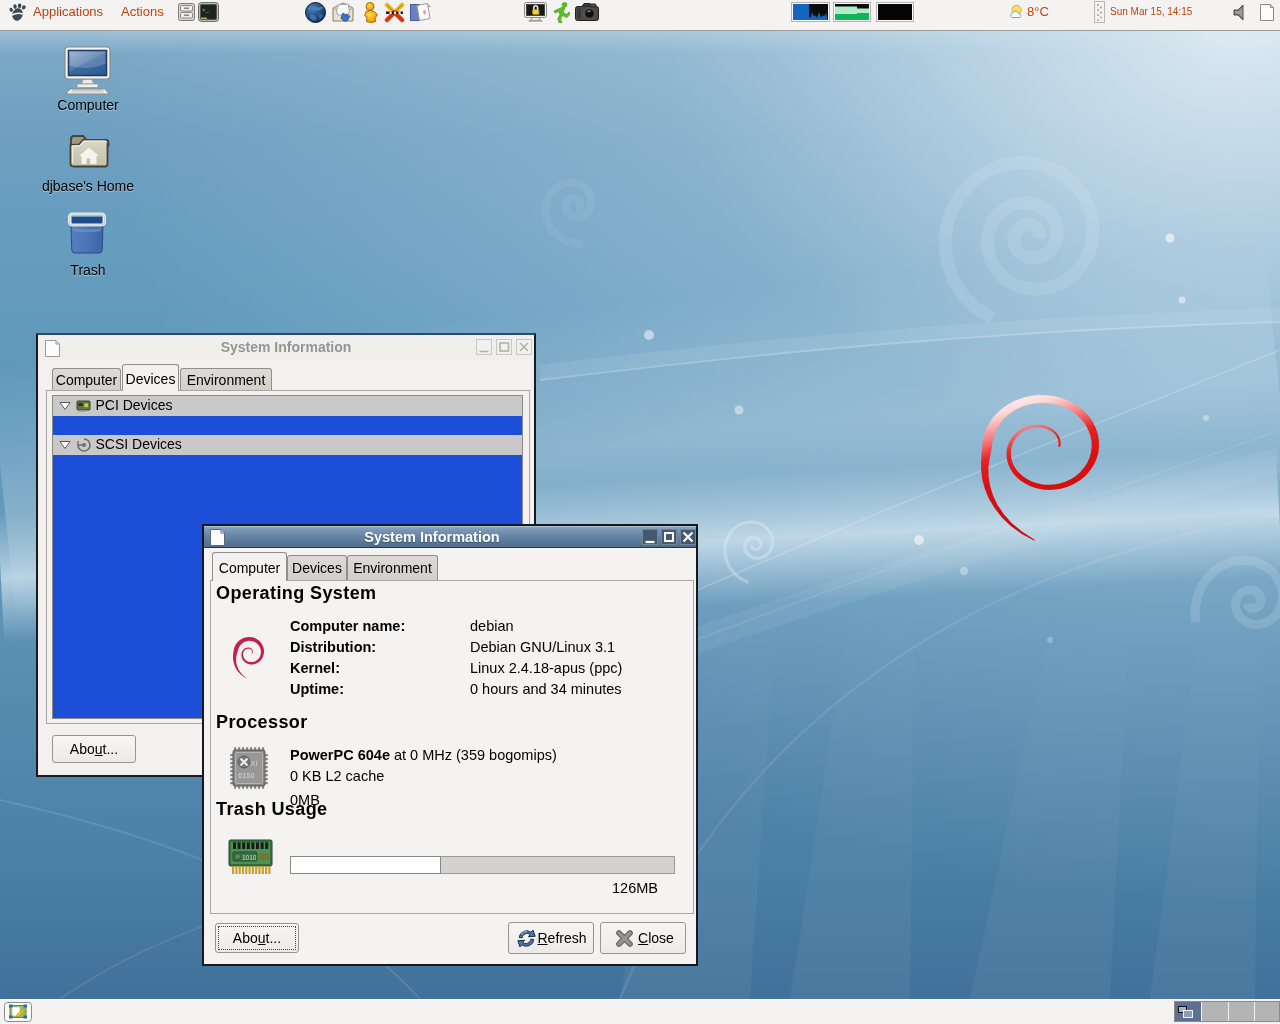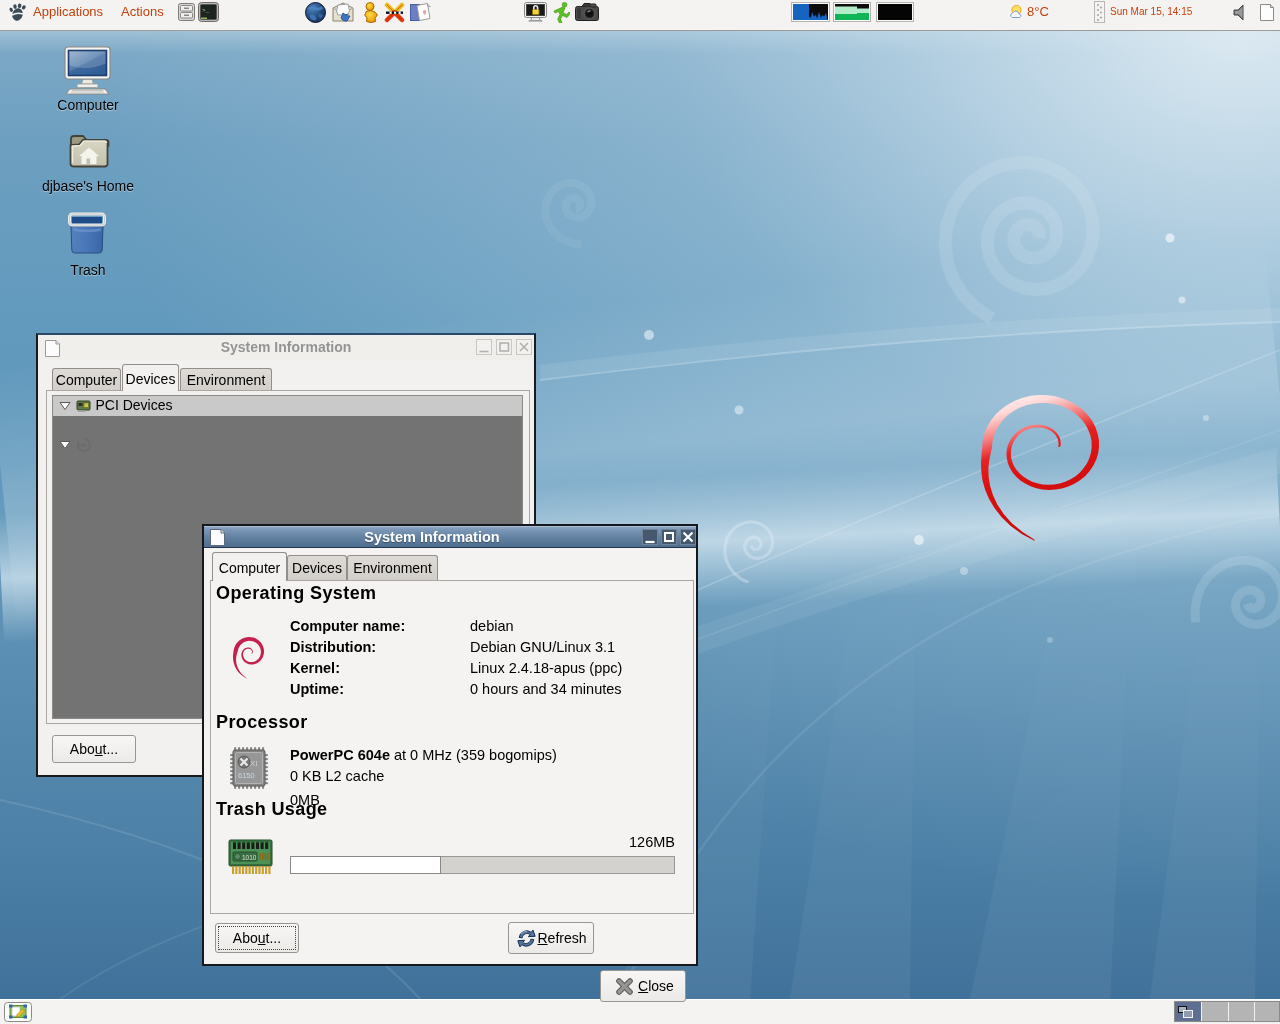--- a/index.html
+++ b/index.html
@@ -328,23 +328,26 @@
           <path d="M3.5,12.5 h9"></path>
           <rect x="24" y="4" width="8.5" height="8"></rect>
           <path d="M44,4 l8,8 M52,4 l-8,8"></path>
         </g>
   </svg>
  </div>
  <div class="tab" style="left:14px;top:33px;width:69px;height:23px;line-height:23px;z-index:1">Computer</div>
  <div class="tab act" style="left:84px;top:29px;width:57px;height:27px;line-height:29px">Devices</div>
  <div class="tab" style="left:142px;top:33px;width:92px;height:23px;line-height:23px;z-index:1">Environment</div>
  <div class="abs" style="left:8px;top:55px;width:484px;height:334px;border:1px solid #aaa7a2;background:#f2f1ef;z-index:2"></div>
- <div class="abs" style="left:14px;top:60px;width:471px;height:324px;border:1px solid #8c8a86;background:#737373;z-index:2;overflow:hidden">
+ <div class="abs" style="left:14px;top:60px;width:471px;height:324px;border:1px solid #8c8a86;background:#1d4ed8;z-index:2;overflow:hidden">
   <div class="trow thdr" style="top:0">
         <span style="position:absolute;left:42.5px">PCI Devices</span>
+      </div>
+  <div class="trow thdr" style="top:39px">
+        <span style="position:absolute;left:42.5px">SCSI Devices</span>
       </div>
   <svg class="abs" style="left:6px;top:5px" width="12" height="10" viewBox="0 0 12 10">
         <path d="M1,1.5 h10 l-5,7 Z" fill="#ffffff" stroke="#5a5a5a"></path>
       </svg>
   <svg class="abs" style="left:6px;top:44px" width="12" height="10" viewBox="0 0 12 10">
         <path d="M1,1.5 h10 l-5,7 Z" fill="#ffffff" stroke="#5a5a5a"></path>
       </svg>
   <svg class="abs" style="left:23px;top:3px" width="16" height="14" viewBox="0 0 16 14">
         <rect x="1" y="2" width="13" height="9" rx="1" fill="#5f7a48" stroke="#2d421c"></rect>
         <rect x="2.5" y="4" width="4" height="3" fill="#2d2d2d"></rect>
@@ -489,32 +492,32 @@
         <rect x="20.5" y="30" width="2.2" height="8"></rect>
         <rect x="23.799999999999997" y="30" width="2.2" height="8"></rect>
         <rect x="27.099999999999998" y="30" width="2.2" height="8"></rect>
         <rect x="30.4" y="30" width="2.2" height="8"></rect>
         <rect x="33.7" y="30" width="2.2" height="8"></rect>
         <rect x="37.0" y="30" width="2.2" height="8"></rect>
         <rect x="40.3" y="30" width="2.2" height="8"></rect>
       </g>
 </svg>
  <div class="val" style="left:290px;top:792px">0MB</div>
- <div class="val" style="left:595px;top:834px;width:80px;text-align:right">126MB</div>
+ <div class="val" style="left:595px;top:880px;width:80px;text-align:center">126MB</div>
  <div class="abs" style="left:290px;top:856px;width:385px;height:18px;background:#d4d2cf;border:1px solid #9a9895"></div>
  <div class="abs" style="left:290px;top:856px;width:151px;height:18px;background:#ffffff;border:1px solid #8a8886"></div>
  <div class="btn" style="left:215px;top:923px;width:84px;height:30px;line-height:28px">Abo<u>u</u>t...<div class="abs" style="left:2px;top:2px;right:2px;bottom:2px;border:1px dotted #444"></div></div>
  <div class="btn" style="left:508px;top:922px;width:86px;height:32px;line-height:30px;padding-left:22px"><svg style="position:absolute;left:7px;top:5px" width="21" height="21" viewBox="0 0 21 21">
 <g fill="#52749e" stroke="#14304f" stroke-width="1">
 <path d="M3.2,9.5 a7.5,7.5 0 0 1 12,-5.2 l1.8,-2.2 l2.2,6.2 l-6.8,0.4 l1.8,-2.2 a5,5 0 0 0 -8,3.3 Z"></path>
 <path d="M17.8,11.5 a7.5,7.5 0 0 1 -12,5.2 l-1.8,2.2 l-2.2,-6.2 l6.8,-0.4 l-1.8,2.2 a5,5 0 0 0 8,-3.3 Z"></path>
 </g>
         <path d="M5,6 a7,7 0 0 1 6,-2.5" stroke="#9ab2cc" fill="none" stroke-width="1"></path>
       </svg><u>R</u>efresh</div>
- <div class="btn" style="left:600px;top:970px;width:86px;height:32px;line-height:30px;padding-left:26px"><svg style="position:absolute;left:15px;top:7px" width="17" height="17" viewBox="0 0 17 17">
+ <div class="btn" style="left:600px;top:922px;width:86px;height:32px;line-height:30px;padding-left:26px"><svg style="position:absolute;left:15px;top:7px" width="17" height="17" viewBox="0 0 17 17">
 <path d="M8.5,8.5 m-8,0" fill="none"></path>
 <g stroke="#5f5f5f" stroke-width="5.6" stroke-linecap="round">
           <path d="M3,3 L14,14 M14,3 L3,14"></path>
         </g>
 <g stroke="#949494" stroke-width="3.4" stroke-linecap="round">
           <path d="M3,3 L14,14 M14,3 L3,14"></path>
         </g>
 </svg><u>C</u>lose</div>
 </div>
 </body></html>

